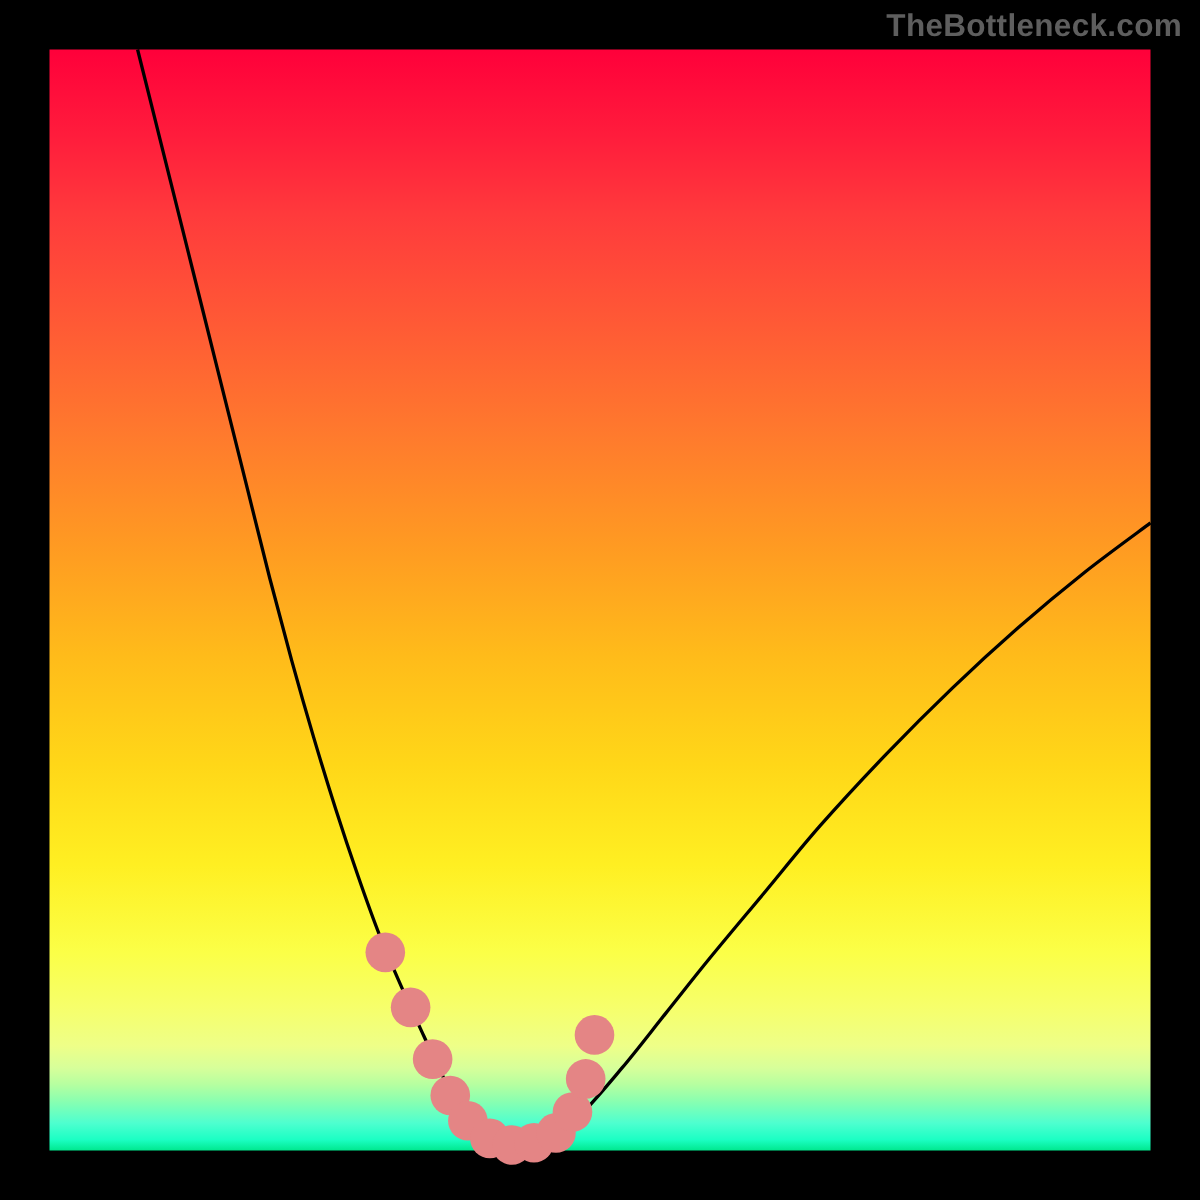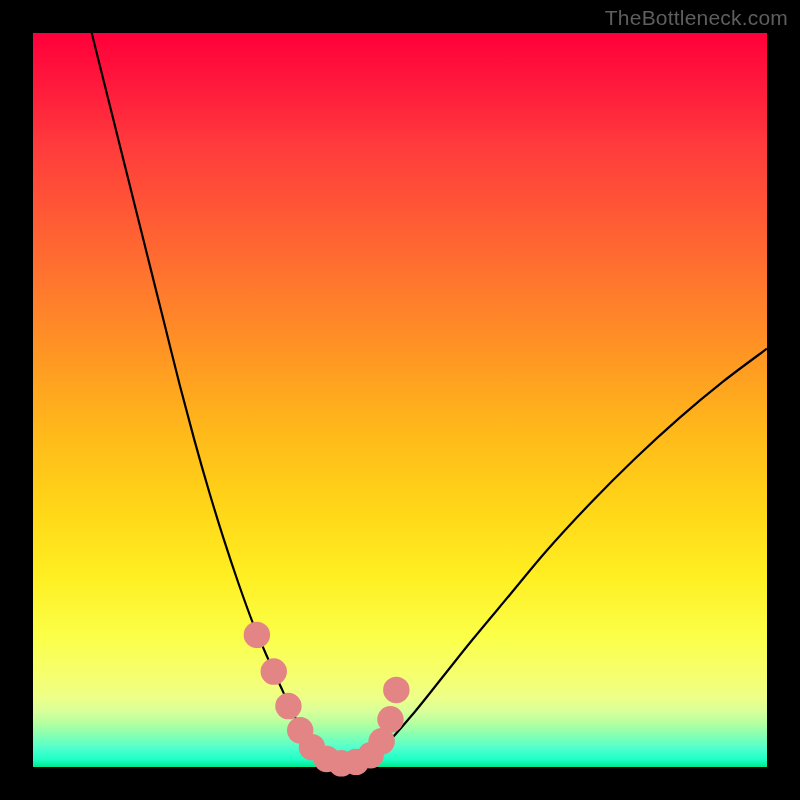--- a/index.html
+++ b/index.html
@@ -44,21 +44,21 @@
       #1cffc4 99%,
       #00e88e 100%
     );
   }
   .watermark {
     position: absolute;
     top: 6px;
     right: 12px;
     color: #5e5e5e;
     font-size: 21px;
-    font-weight: 400;
+    font-weight: 700;
     letter-spacing: 0.2px;
   }
   svg.curves {
     position: absolute;
     left: 0;
     top: 0;
     width: 734px;
     height: 734px;
     overflow: visible;
   }

